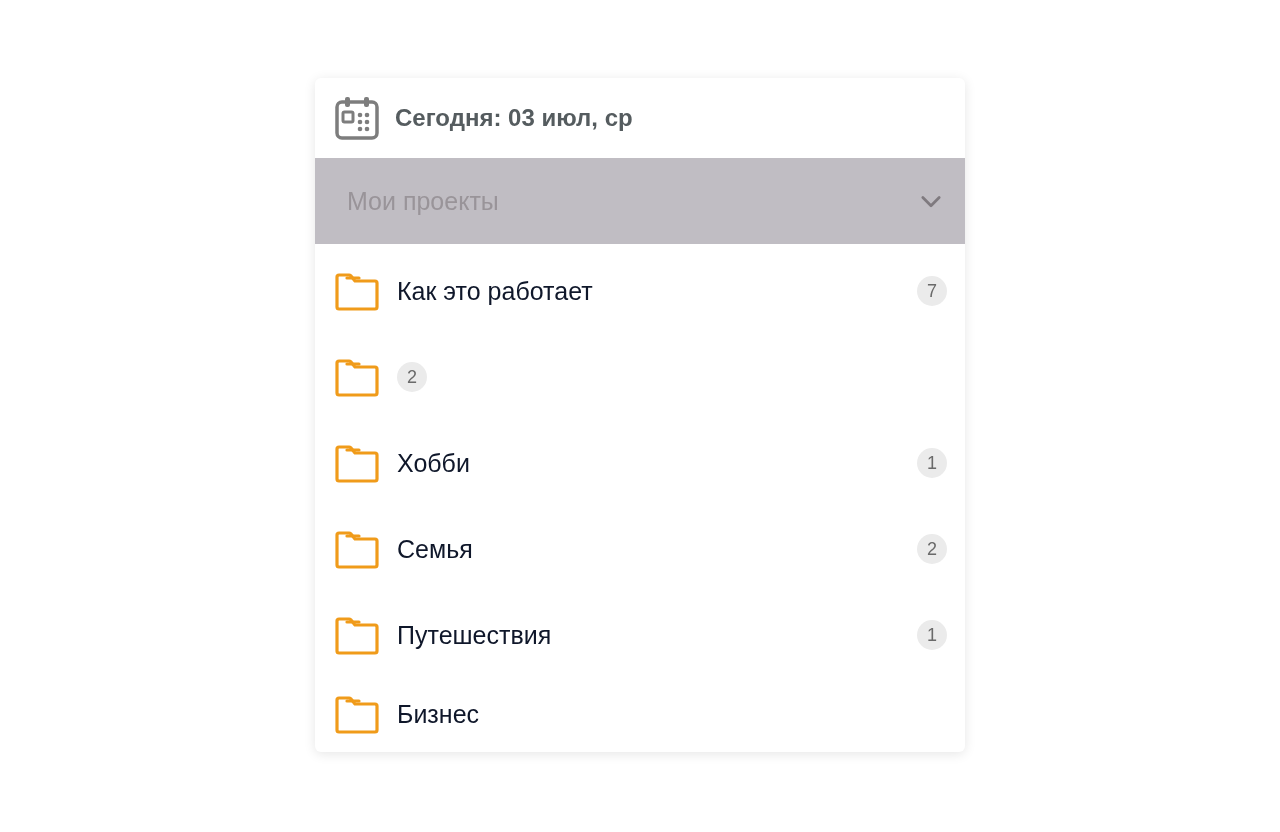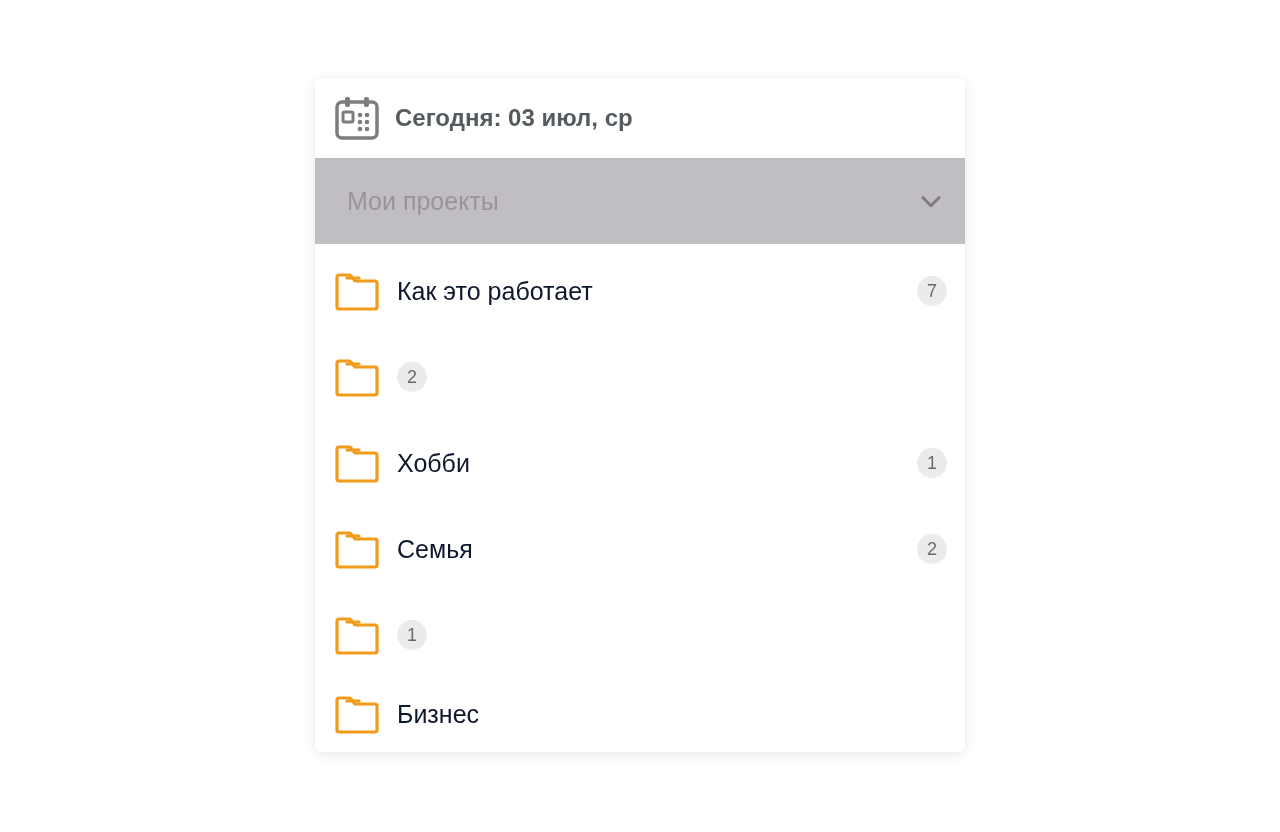--- a/index.html
+++ b/index.html
@@ -155,20 +155,21 @@
       </svg>
       <span class="item-label">Семья</span>
       <span class="badge">2</span>
     </div>
 
     <div class="item">
       <svg class="folder-icon" viewBox="0 0 48 44">
         <path d="M4 10 L4 38 Q4 40 6 40 L42 40 Q44 40 44 38 L44 14 Q44 12 42 12 L22 12 L18 7 Q17 6 16 6 L6 6 Q4 6 4 8 Z" fill="none" stroke="#f09b1a" stroke-width="3.2" stroke-linejoin="round"></path>
         <line x1="14" y1="9" x2="26" y2="9" stroke="#f09b1a" stroke-width="3.2" stroke-linecap="round"></line>
       </svg>
+      <span class="item-label">Путешествия</span>
       <span class="badge">1</span>
     </div>
 
     <div class="item">
       <svg class="folder-icon" viewBox="0 0 48 44">
         <path d="M4 10 L4 38 Q4 40 6 40 L42 40 Q44 40 44 38 L44 14 Q44 12 42 12 L22 12 L18 7 Q17 6 16 6 L6 6 Q4 6 4 8 Z" fill="none" stroke="#f09b1a" stroke-width="3.2" stroke-linejoin="round"></path>
         <line x1="14" y1="9" x2="26" y2="9" stroke="#f09b1a" stroke-width="3.2" stroke-linecap="round"></line>
       </svg>
       <span class="item-label">Бизнес</span>
 

